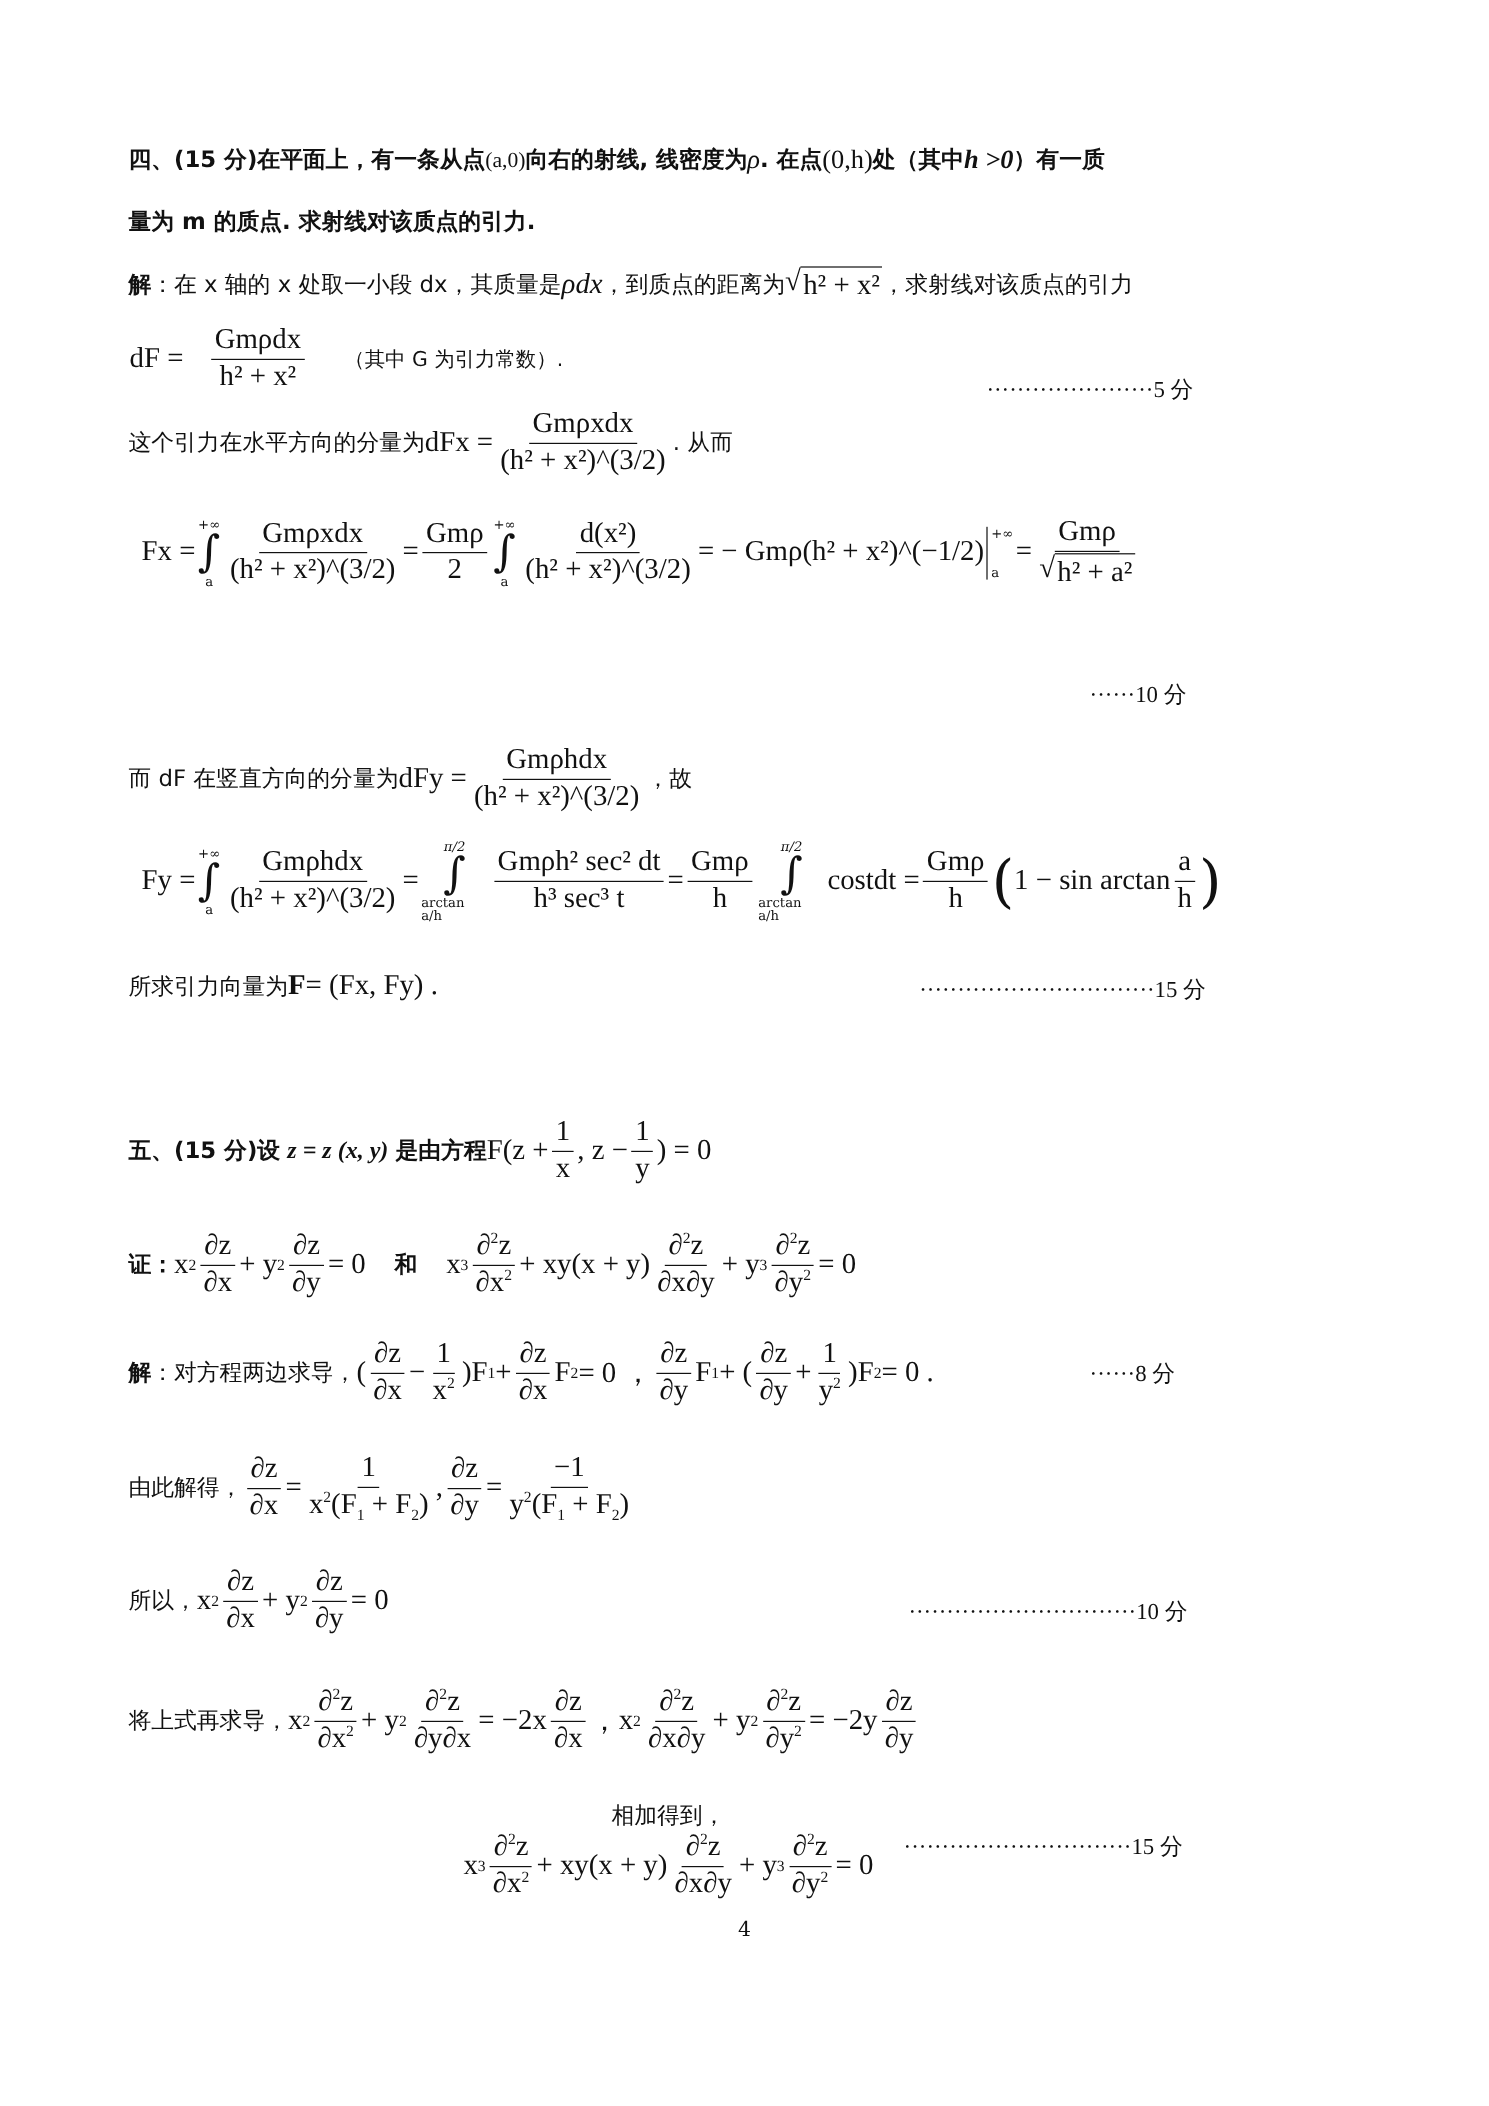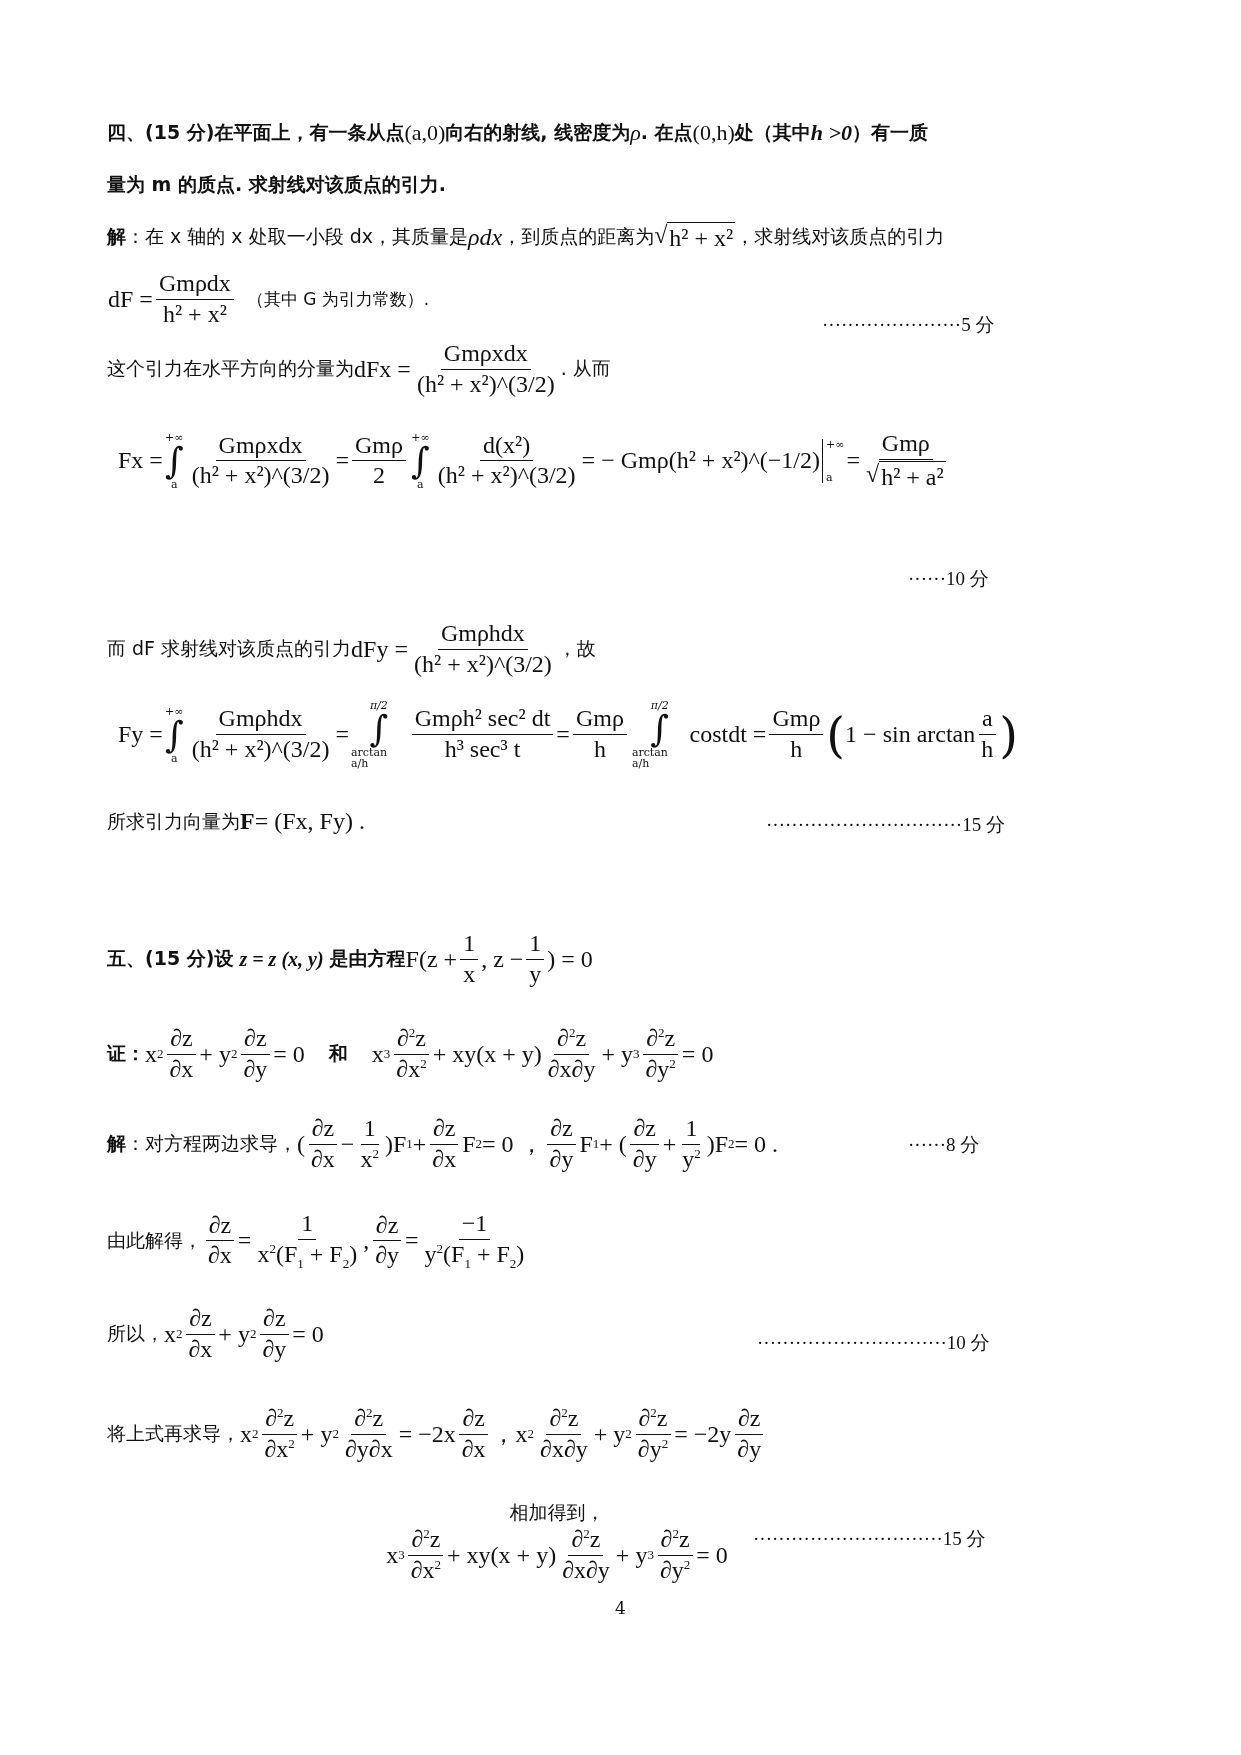--- a/index.html
+++ b/index.html
@@ -26,21 +26,21 @@
   .sqrt .rad { border-top: 1.4px solid #111; padding: 2px 2px 0; }
   .pgnum { position: absolute; top: 1598px; left: 0; width: 1241px; text-align: center; font-size: 17px; }
   .bigparen { font-size: 48px; line-height: 1; font-weight: 200; }
 </style>
 </head>
 <body>
 
 <div class="line" style="top:120px; left:107px; width:1000px;">
   <span class="txt cjk bold">四、(15 分)</span>
   <span class="txt cjk bold">在平面上，有一条从点</span>
-  <span class="m" style="font-size:22px">(a,0)</span>
+  <span class="m" style="font-size:18px">(a,0)</span>
   <span class="txt cjk bold">向右的射线, 线密度为</span>
   <span class="m it" style="font-size:22px">ρ</span>
   <span class="txt cjk bold">. 在点</span>
   <span class="m" style="font-size:22px">(0,h)</span>
   <span class="txt cjk bold">处（其中</span>
   <span class="m it bold" style="font-size:22px">h &gt;0</span>
   <span class="txt cjk bold">）有一质</span>
 </div>
 <div class="line" style="top:172px; left:107px;">
   <span class="txt cjk bold">量为 m 的质点. 求射线对该质点的引力.</span>
@@ -48,21 +48,21 @@
 
 <div class="line" style="top:222px; left:107px; width:1000px;">
   <span class="txt cjk bold">解</span>
   <span class="txt cjk">：在 x 轴的 x 处取一小段 dx，其质量是</span>
   <span class="m it">ρdx</span>
   <span class="txt cjk">，到质点的距离为</span>
   <span class="m sqrt">√<span class="rad">h² + x²</span></span>
   <span class="txt cjk">，求射线对该质点的引力</span>
 </div>
 
-<div class="line" style="top:270px; left:108px; width:900px;">
+<div class="line" style="top:270px; left:108px; width:900px;gap:20px;">
   <span class="m">dF =</span>
   <span class="m frac">
     <span class="num">Gmρdx</span>
     <span class="den">h² + x²</span>
   </span>
   <span class="txt cjk" style="font-size:17px; margin-left:10px;">（其中 G 为引力常数）.</span>
 </div>
 <div class="score" style="top:312px; left:822px;">······················5 分</div>
 
 <div class="line" style="top:340px; left:107px; width:900px;">
@@ -108,21 +108,21 @@
   </span>
   <span class="m">=</span>
   <span class="m frac">
     <span class="num">Gmρ</span>
     <span class="den sqrt">√<span class="rad">h² + a²</span></span>
   </span>
 </div>
 <div class="score" style="top:566px; left:908px;">······10 分</div>
 
 <div class="line" style="top:620px; left:107px; width:900px;">
-  <span class="txt cjk">而 dF 求射线对该质点的引力</span>
+  <span class="txt cjk">而 dF 在竖直方向的分量为</span>
   <span class="m">dFy =</span>
   <span class="m frac">
     <span class="num">Gmρhdx</span>
     <span class="den">(h² + x²)^(3/2)</span>
   </span>
   <span class="txt cjk">，故</span>
 </div>
 
 <div class="line" style="top:700px; left:118px; width:900px;">
   <span class="m">Fy =</span>

